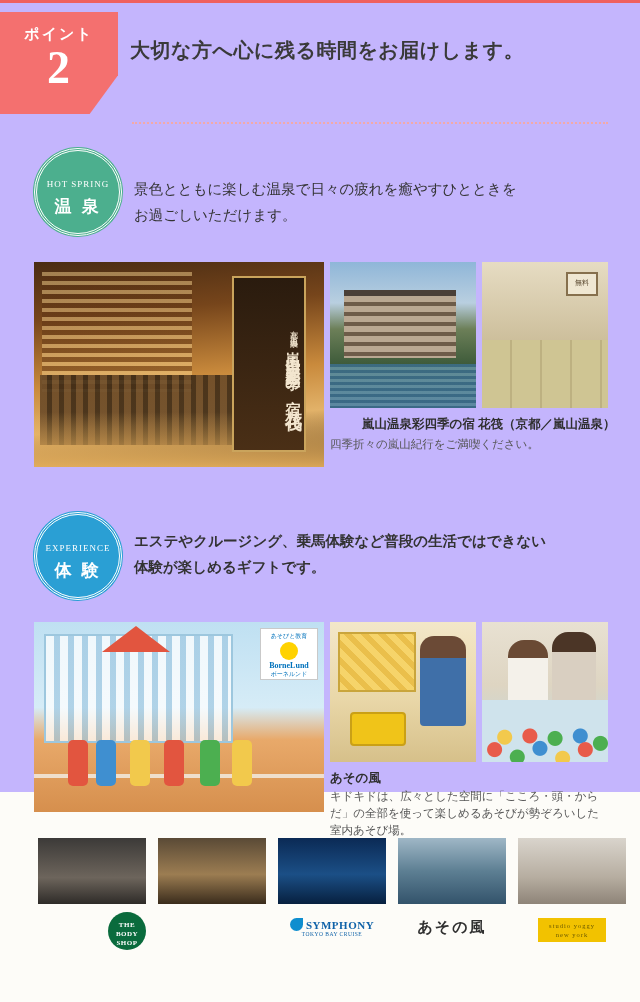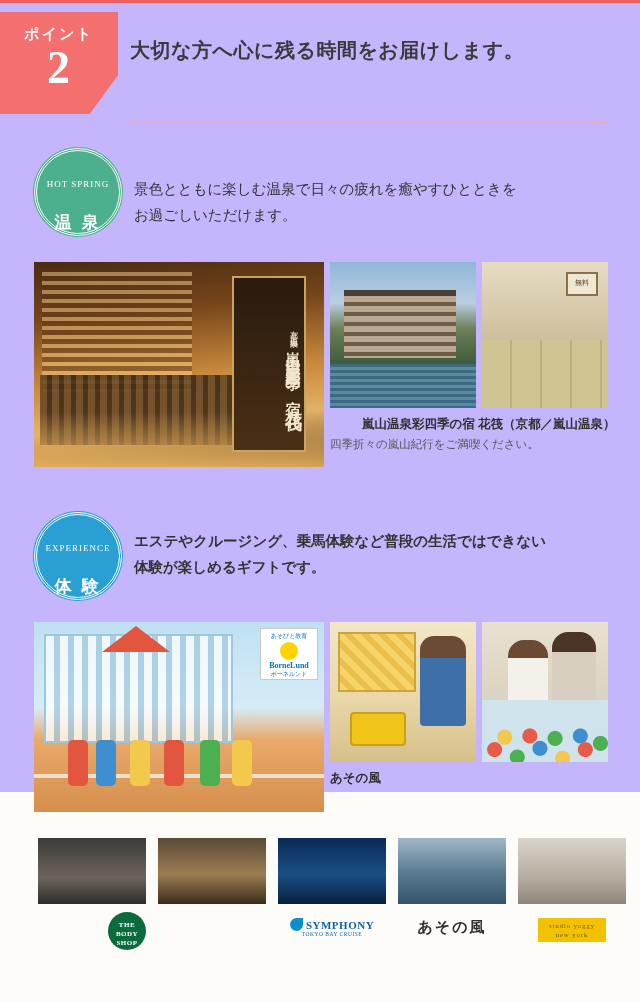--- a/index.html
+++ b/index.html
@@ -93,21 +93,21 @@
     display: block;
     font-size: 9px;
     letter-spacing: 1px;
     margin-top: 28px;
   }
   .badge .jp {
     display: block;
     font-size: 17px;
     font-weight: bold;
     letter-spacing: 3px;
-    margin-top: 22px;
+    margin-top: 6px;
   }
   .badge.spring {
     top: 148px; left: 34px;
     background: #4caf8e;
     border: 3px double #fff;
     box-shadow: 0 0 0 1px #4caf8e;
   }
   .badge.exp {
     top: 512px; left: 34px;
     background: #2a9fd4;
@@ -437,20 +437,21 @@
     <div class="child"></div>
   </div>
 
   <div class="photo" id="photo-ballpool">
     <div class="childA"></div>
     <div class="childB"></div>
     <div class="balls"></div>
   </div>
 
   <div class="cap-title" style="left:330px; top:770px; width:280px;">あその風</div>
+  <div class="cap-body" style="left:330px; top:788px; width:280px;">キドキドは、広々とした空間に「こころ・頭・からだ」の全部を使って楽しめるあそびが勢ぞろいした室内あそび場。</div>
 
   <div class="logo-thumb" id="thumb1"></div>
   <div class="logo-thumb" id="thumb2"></div>
   <div class="logo-thumb" id="thumb3"></div>
   <div class="logo-thumb" id="thumb4"></div>
   <div class="logo-thumb" id="thumb5"></div>
 
   <div class="logo-cap" style="left:38px;">
     <div class="bs-logo" style="position:relative; top:0; margin:0 auto;">
       <span>THE</span><br>

